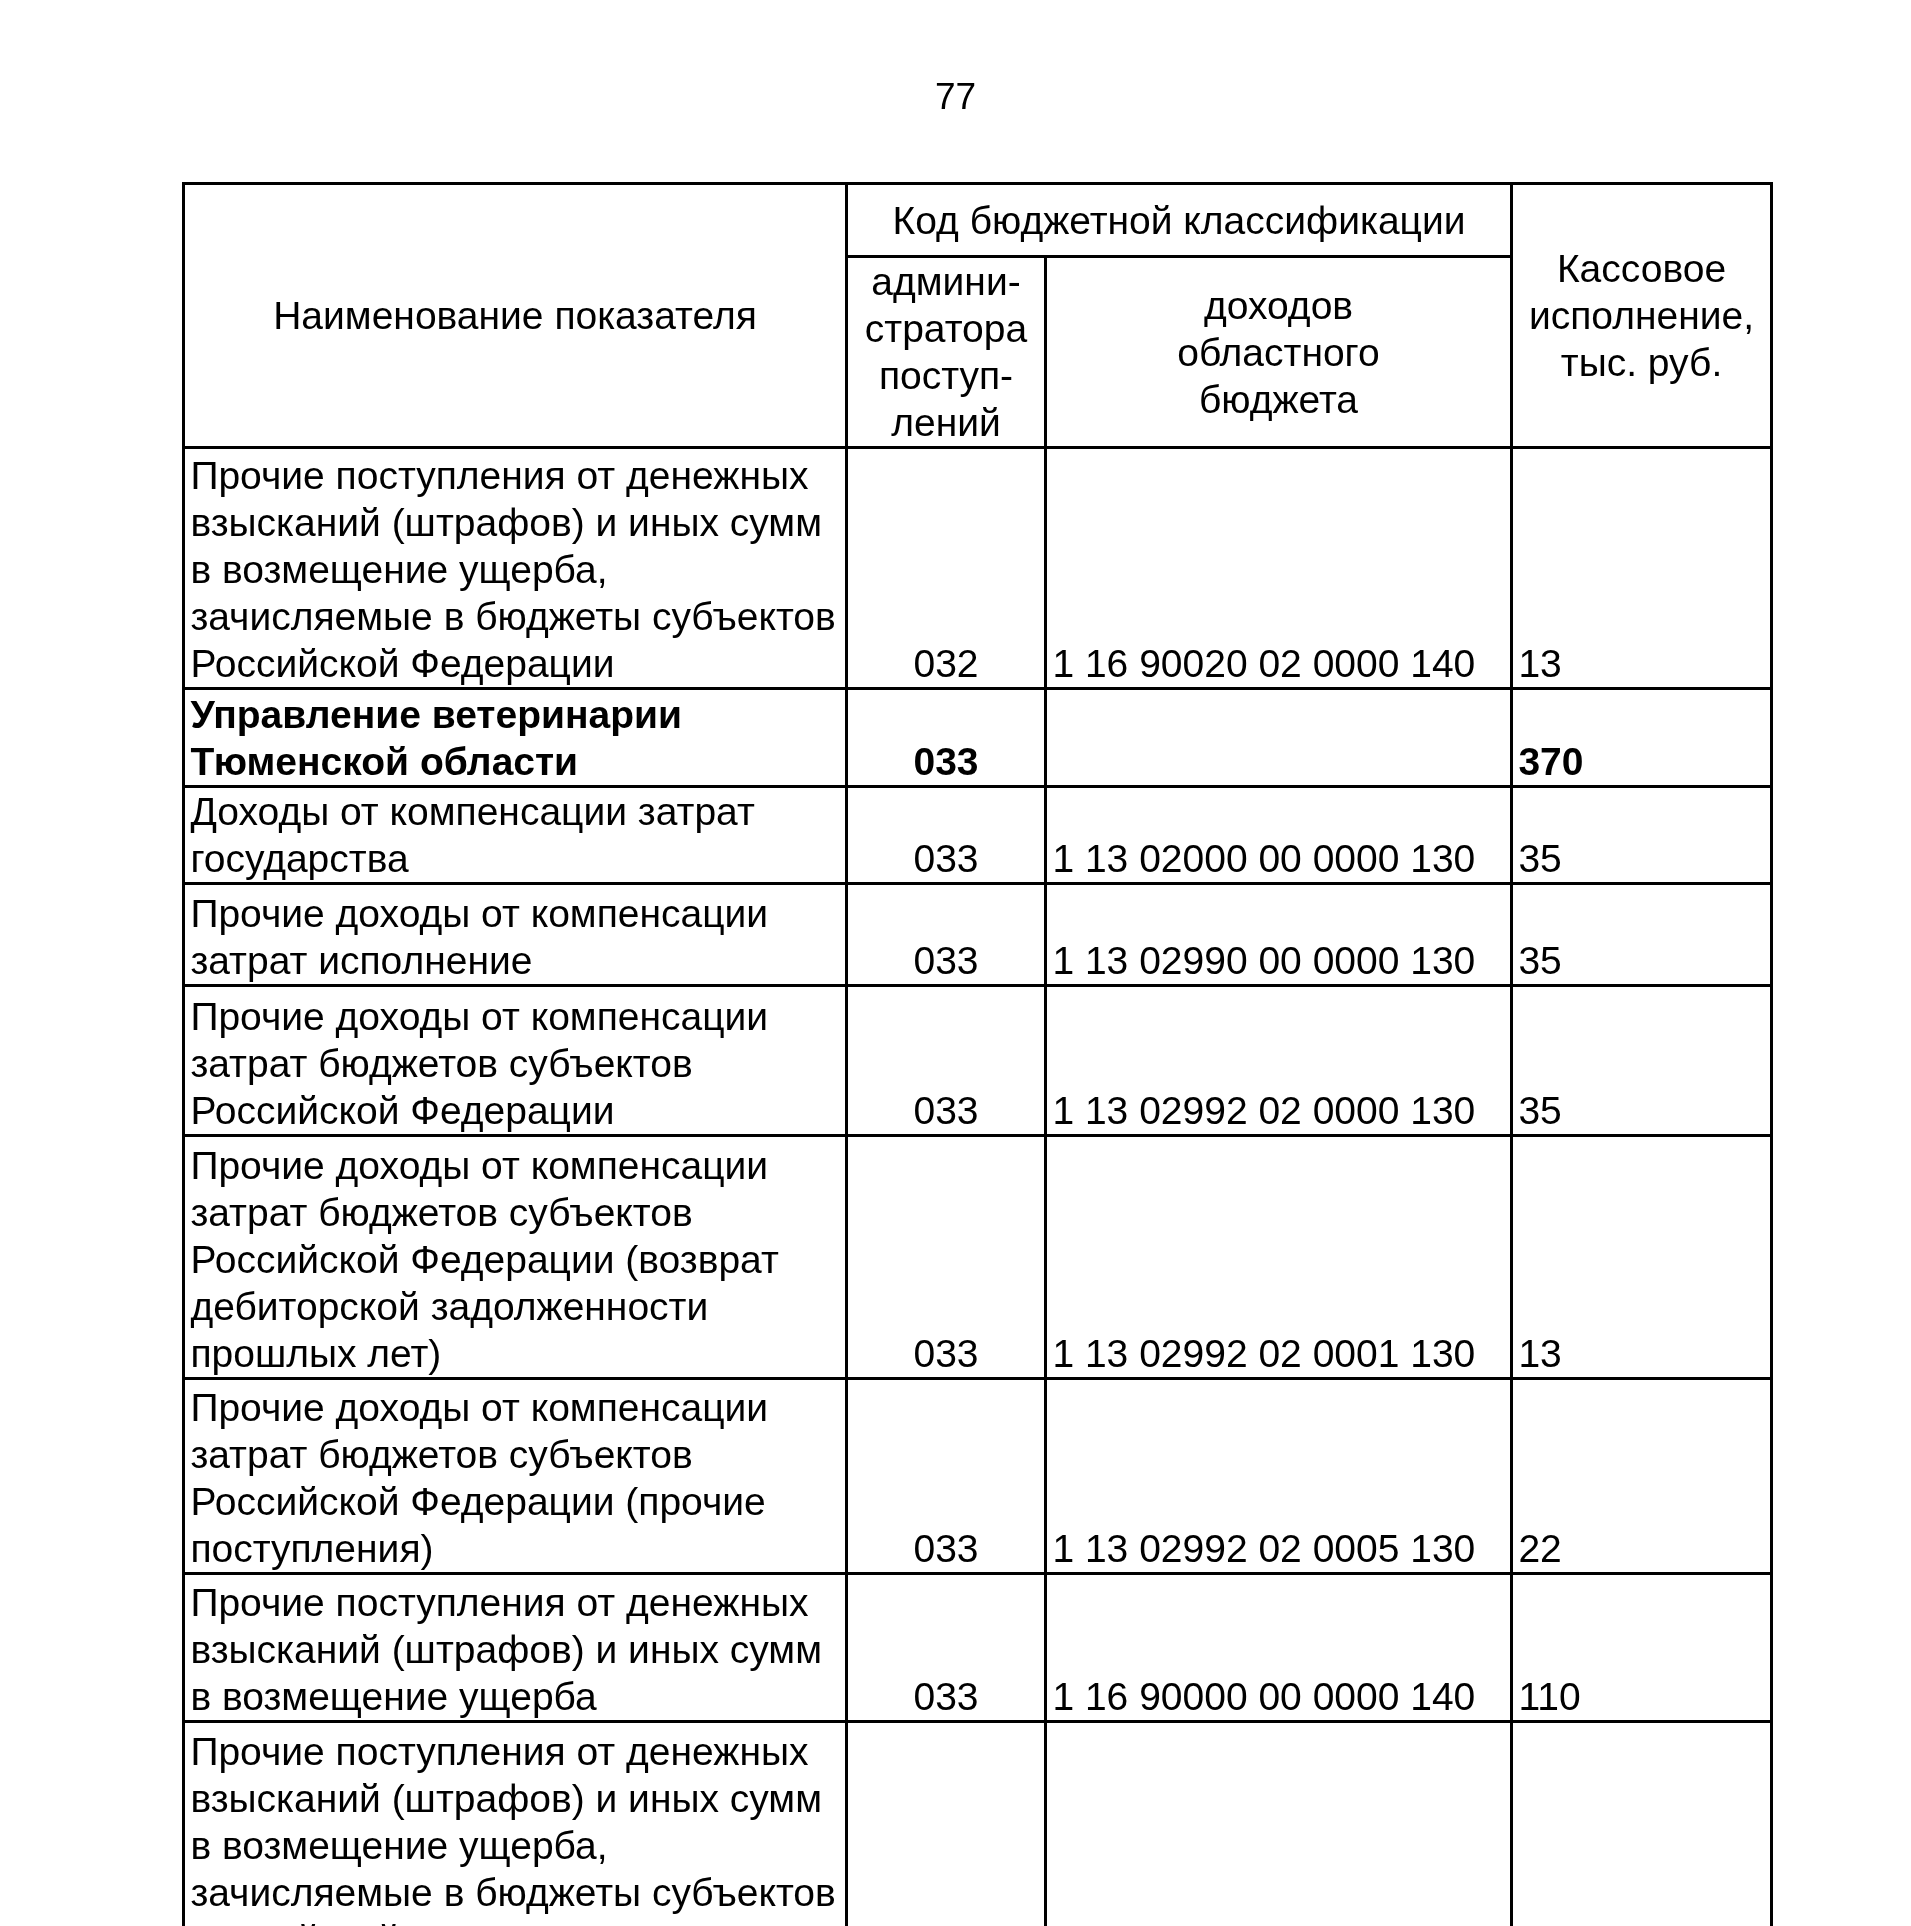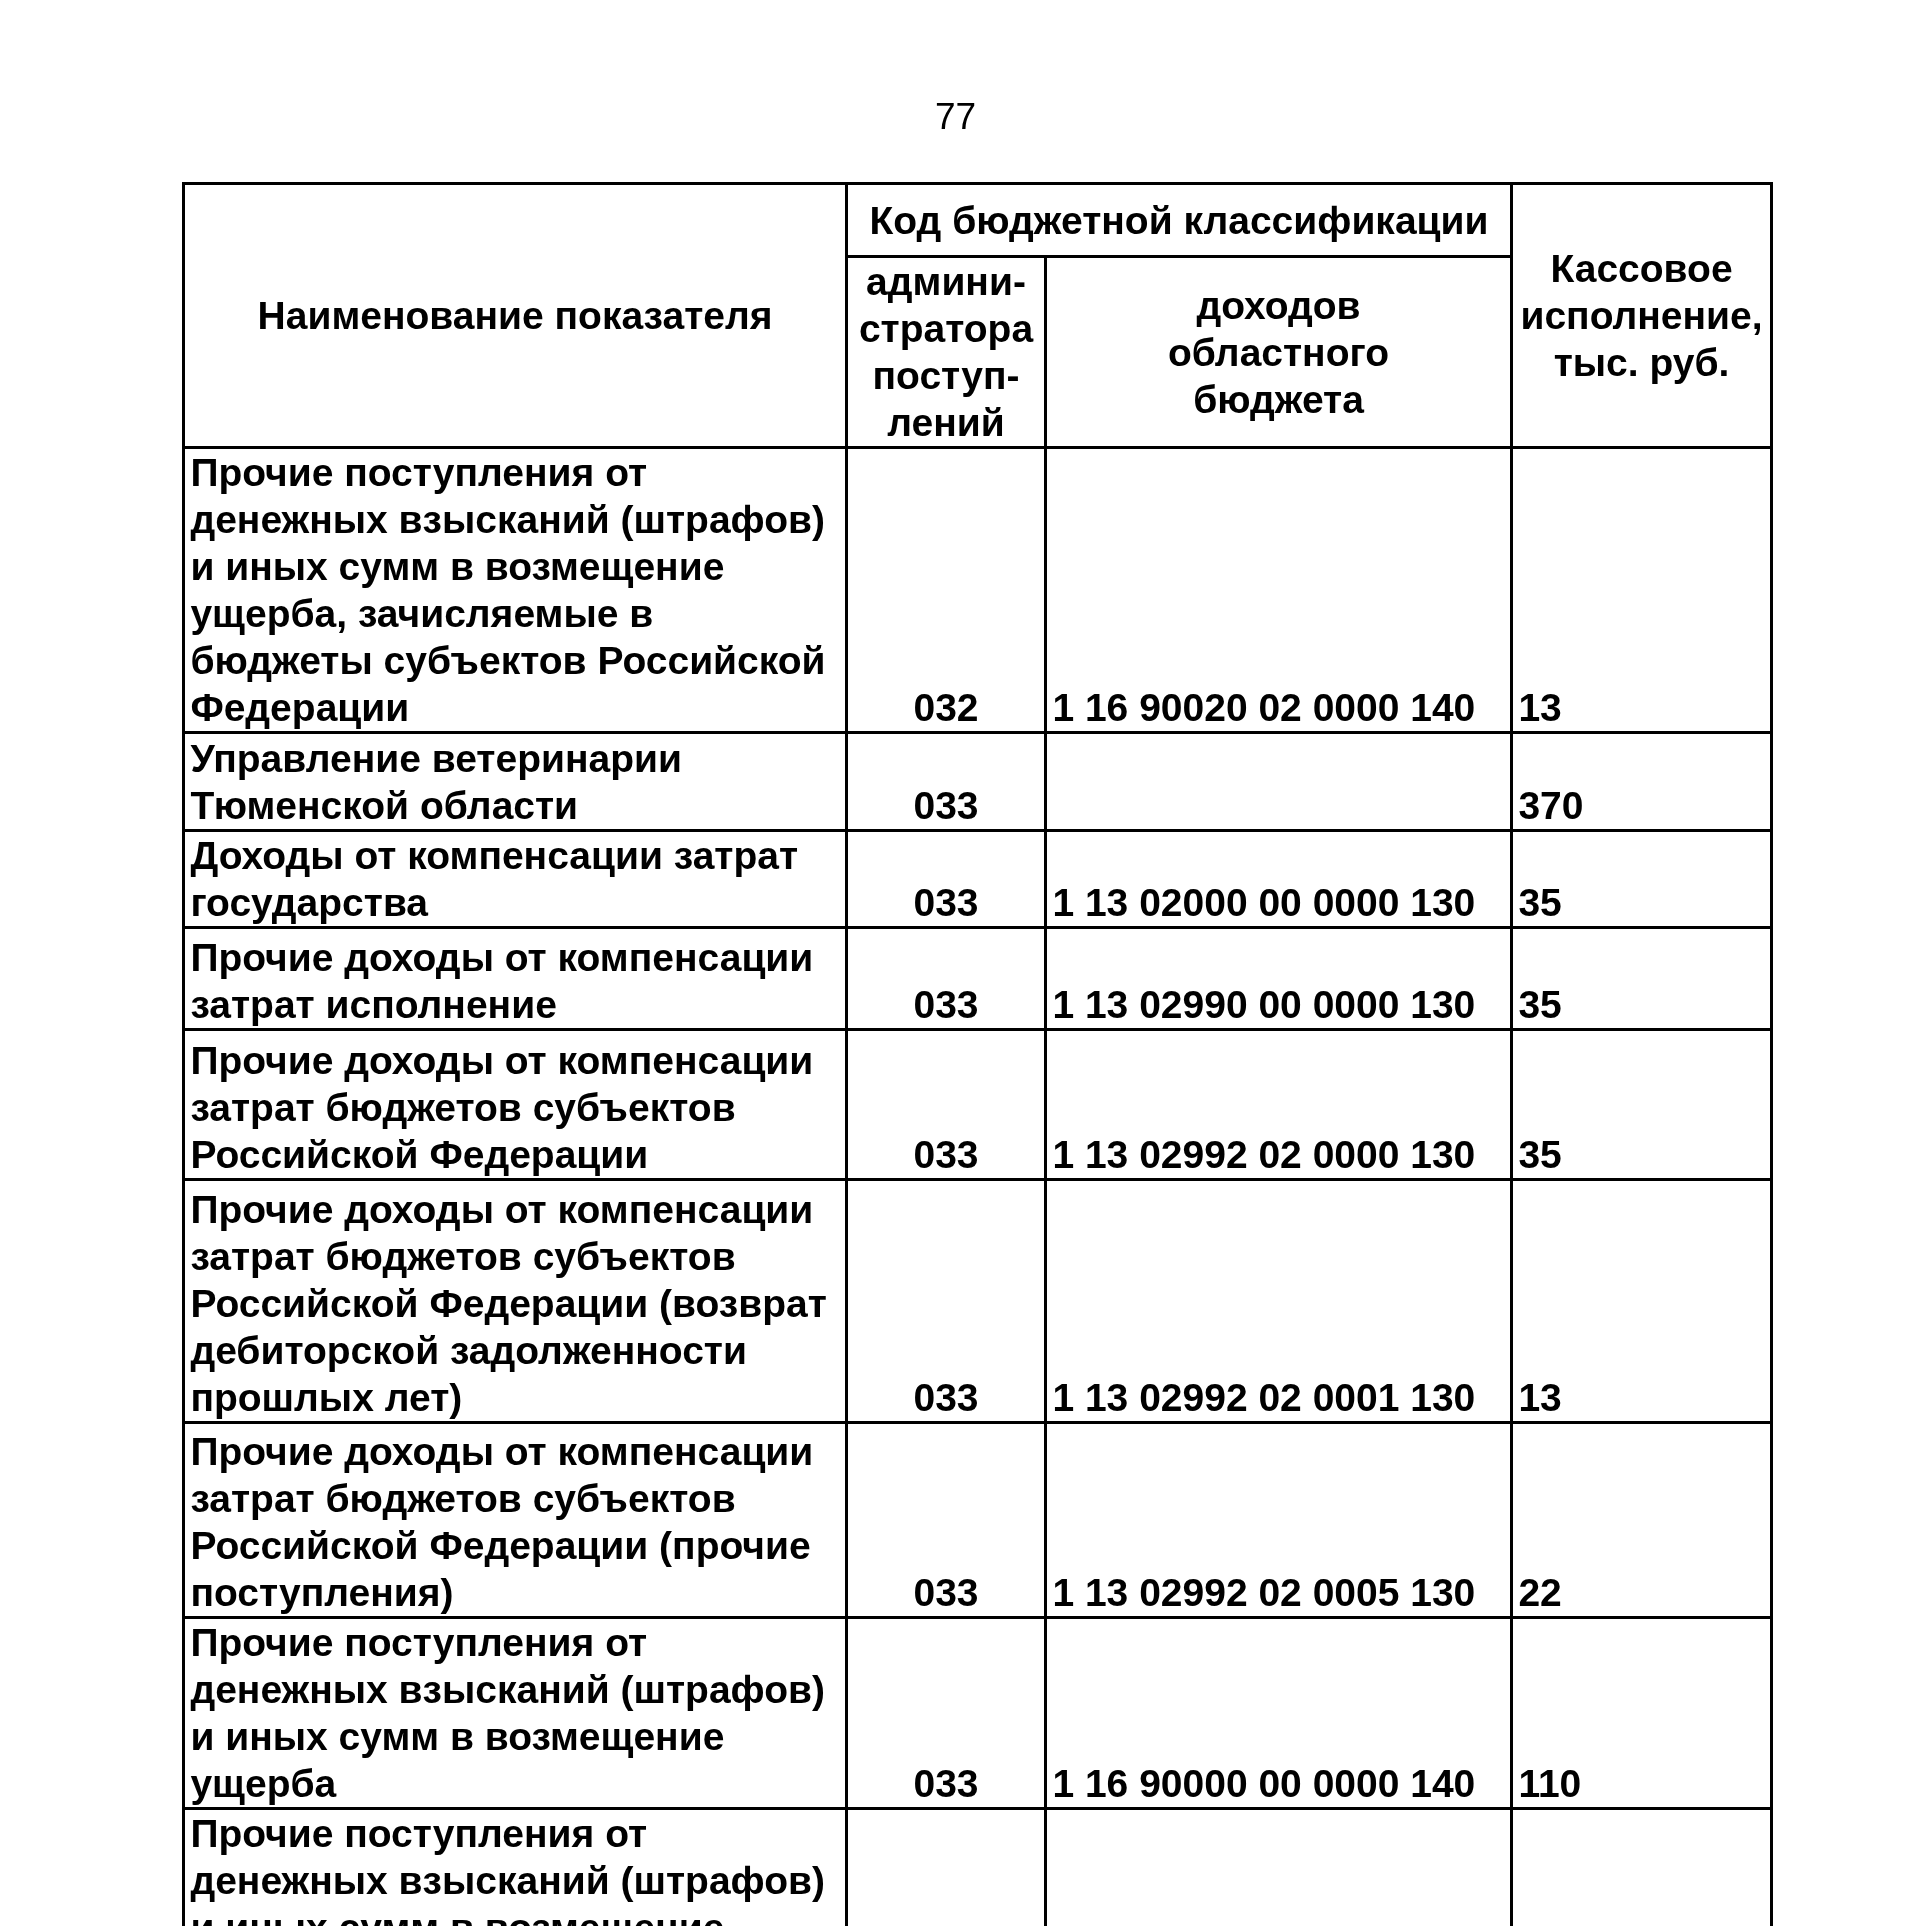--- a/index.html
+++ b/index.html
@@ -1,30 +1,30 @@
 <!DOCTYPE html>
 <html style="font-size:6.2px"><head>
   <meta charset="utf-8">
   <style>
     html, body { margin: 0; padding: 0; background: #ffffff; }
     body {
       width: 1911px; height: 2703px; position: relative; overflow: hidden;
       font-family: "Liberation Sans", sans-serif; color: #000;
     }
     .page-number {
-      position: absolute; left: 0; width: 100%; top: 96px;
+      position: absolute; left: 0; width: 100%; top: 76px;
       text-align: center; font-size: 37px; line-height: 42px;
     }
     table.budget {
       position: absolute; left: 182px; top: 182px;
       width: 1589px; border-collapse: collapse; table-layout: fixed;
       font-size: 39px; line-height: 47px;
     }
     table.budget td, table.budget th {
-      border: 3.1px solid #000; padding: 0 5.4px; font-weight: bold;
+      border: 3.1px solid #000; padding: 0 5.4px; font-weight: normal;
       vertical-align: bottom; overflow: hidden;
     }
     table.budget th { vertical-align: middle; text-align: center; }
     col.c-name { width: 663px; }
     col.c-admin { width: 199px; }
     col.c-code { width: 466px; }
     col.c-sum { width: 260px; }
     .h-top { height: 73px; }
     .h-sub { height: 174px; }
     th.h-sub-cell { padding-top: 1.5px; padding-bottom: 1.5px; }

